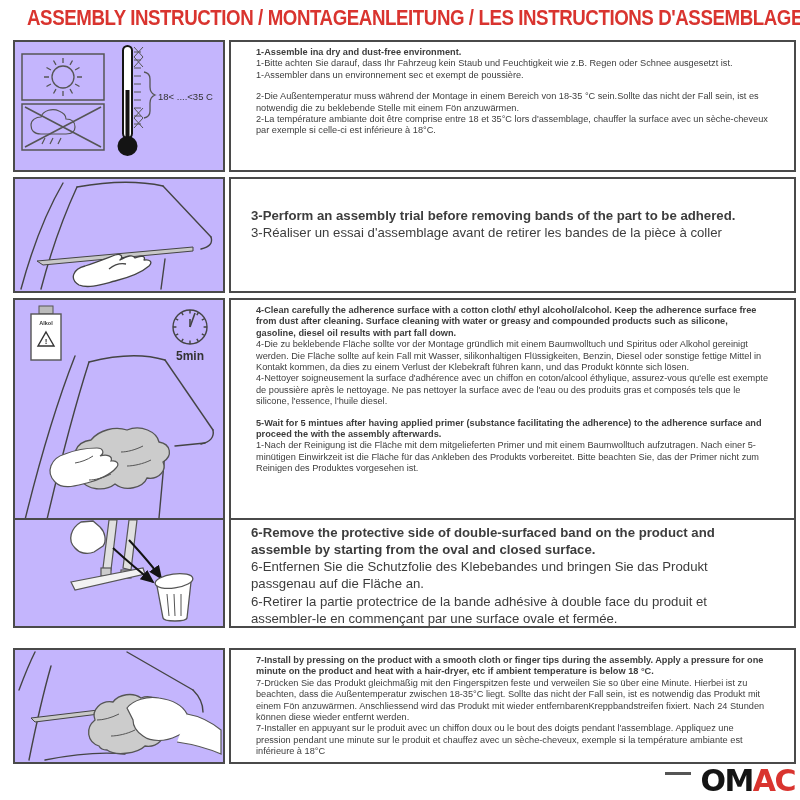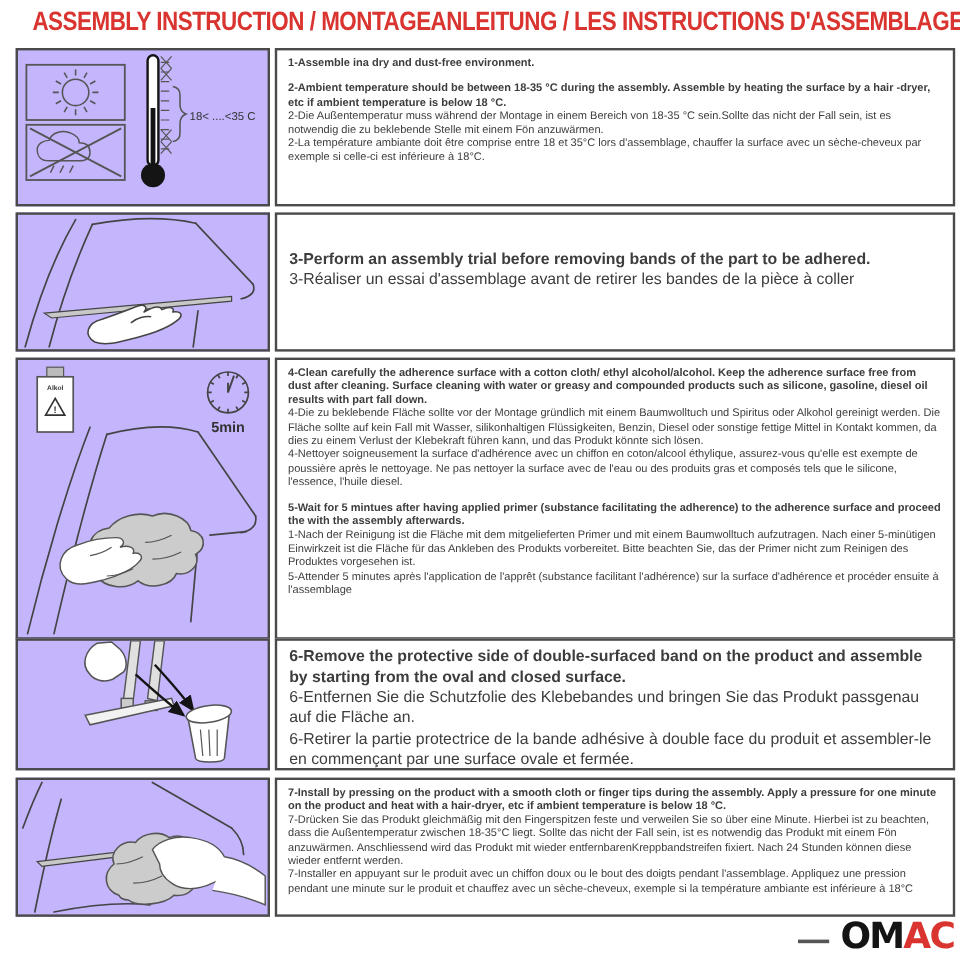--- a/index.html
+++ b/index.html
@@ -5,33 +5,33 @@
   *{box-sizing:border-box;margin:0;padding:0}
   html,body{width:800px;height:800px;background:#fff}
   body{font-family:"Liberation Sans",sans-serif;color:#3d3d3d}
   .page{position:relative;width:800px;height:800px;overflow:hidden;background:#fff}
   .title{position:absolute;left:27px;top:5px;font-size:22px;font-weight:700;letter-spacing:-.5px;
          color:#d9342f;white-space:nowrap;transform:scaleX(.85);transform-origin:left center}
   .row{position:absolute;left:13px;width:783px;display:flex;gap:4px}
   .r1{top:40px;height:132px}
   .r2{top:177px;height:116px}
   .r3{top:298px;height:235px}
-  .r4{top:532px;height:110px}
+  .r4{top:518px;height:110px}
   .r5{top:648px;height:116px}
   .illus{flex:0 0 212px;border:2px solid #4a4a4a;background:#c4b5fd;overflow:hidden}
   .illus svg{display:block;width:100%;height:100%}
   .textbox{flex:1;border:2px solid #4a4a4a;background:#fff;overflow:hidden}
-  .small{font-size:9.2px;line-height:1.24;padding:5px 9px}
-  .large{font-size:13.2px;line-height:1.3;padding:5px 10px}
+  .small{font-size:9.2px;line-height:1.24;padding:5px 25px}
+  .large{font-size:13.2px;line-height:1.3;padding:5px 20px}
   .r2 .textbox{padding-top:28px}
   .r4 .textbox{padding-top:4px}
   .b{font-weight:700}
   .sp{height:10px}
   p{margin:0}
-  .logo{position:absolute;right:5px;bottom:4px;display:flex;align-items:center}
+  .logo{position:absolute;right:5px;bottom:4px;display:flex;}
   .logo-line{width:26px;height:3px;background:#555;margin-right:9px;margin-top:6px}
   .logo-text{font-family:"DejaVu Sans",sans-serif;font-weight:900;font-size:30px;letter-spacing:-1.5px;line-height:1}
   .logo-om{color:#141414}
   .logo-ac{color:#d9342f}
 </style>
 </head>
 <body>
 
 <div class="page">
 
@@ -62,22 +62,23 @@
             <path d="M119,5 L128,15 M128,5 L119,15 M119,15 L128,25 M128,15 L119,25"></path>
             <path d="M119,66 L128,76 M128,66 L119,76 M119,76 L128,86 M128,76 L119,86"></path>
           </g>
           <path d="M129,30 q6,1 6,7 v8 q0,6 5,8 q-5,2 -5,8 v8 q0,6 -6,7" fill="none" stroke="#555" stroke-width="1.3"></path>
           <text x="143" y="58" font-size="9.5" fill="#333">18&lt; ....&lt;35 C</text>
         </g>
       </svg>
     </div>
     <div class="textbox small">
       <p class="b">1-Assemble ina dry and dust-free environment.</p>
+      <p>1-Bitte achten Sie darauf, dass Ihr Fahrzeug kein Staub und Feuchtigkeit wie z.B. Regen oder Schnee ausgesetzt ist.</p>
+      <p>1-Assembler dans un environnement sec et exempt de poussière.</p>
       <p class="sp"></p>
-      <p class="b">2-Ambient temperature should be between 18-35 °C during the assembly. Assemble by heating the surface by a hair -dryer, etc if ambient temperature is below 18 °C.</p>
       <p>2-Die Außentemperatur muss während der Montage in einem Bereich von 18-35 °C sein.Sollte das nicht der Fall sein, ist es notwendig die zu beklebende Stelle mit einem Fön anzuwärmen.</p>
       <p>2-La température ambiante doit être comprise entre 18 et 35°C lors d'assemblage, chauffer la surface avec un sèche-cheveux par exemple si celle-ci est inférieure à 18°C.</p>
     </div>
   </div>
 
   <div class="row r2">
     <div class="illus">
       <svg viewBox="0 0 208 112">
         <g fill="none" stroke="#444" stroke-width="1.4" stroke-linecap="round">
           <path d="M6,110 C18,66 34,28 48,4"></path>
@@ -134,21 +135,20 @@
         </g>
       </svg>
     </div>
     <div class="textbox small">
       <p class="b">4-Clean carefully the adherence surface with a cotton cloth/ ethyl alcohol/alcohol. Keep the adherence surface free from dust after cleaning. Surface cleaning with water or greasy and compounded products such as silicone, gasoline, diesel oil results with part fall down.</p>
       <p>4-Die zu beklebende Fläche sollte vor der Montage gründlich mit einem Baumwolltuch und Spiritus oder Alkohol gereinigt werden. Die Fläche sollte auf kein Fall mit Wasser, silikonhaltigen Flüssigkeiten, Benzin, Diesel oder sonstige fettige Mittel in Kontakt kommen, da dies zu einem Verlust der Klebekraft führen kann, und das Produkt könnte sich lösen.</p>
       <p>4-Nettoyer soigneusement la surface d'adhérence avec un chiffon en coton/alcool éthylique, assurez-vous qu'elle est exempte de poussière après le nettoyage. Ne pas nettoyer la surface avec de l'eau ou des produits gras et composés tels que le silicone, l'essence, l'huile diesel.</p>
       <p class="sp"></p>
       <p class="b">5-Wait for 5 mintues after having applied primer (substance facilitating the adherence) to the adherence surface and proceed the with the assembly afterwards.</p>
       <p>1-Nach der Reinigung ist die Fläche mit dem mitgelieferten Primer und mit einem Baumwolltuch aufzutragen. Nach einer 5-minütigen Einwirkzeit ist die Fläche für das Ankleben des Produkts vorbereitet. Bitte beachten Sie, das der Primer nicht zum Reinigen des Produktes vorgesehen ist.</p>
-      <p>5-Attender 5 minutes après l'application de l'apprêt (substance facilitant l'adhérence) sur la surface d'adhérence et procéder ensuite à l'assemblage</p>
     </div>
   </div>
 
   <div class="row r4">
     <div class="illus">
       <svg viewBox="0 0 208 106">
         <defs>
           <marker id="ah" markerWidth="8" markerHeight="8" refX="6" refY="3" orient="auto">
             <path d="M0,0 L7,3 L0,6 Z" fill="#141414"></path>
           </marker>

